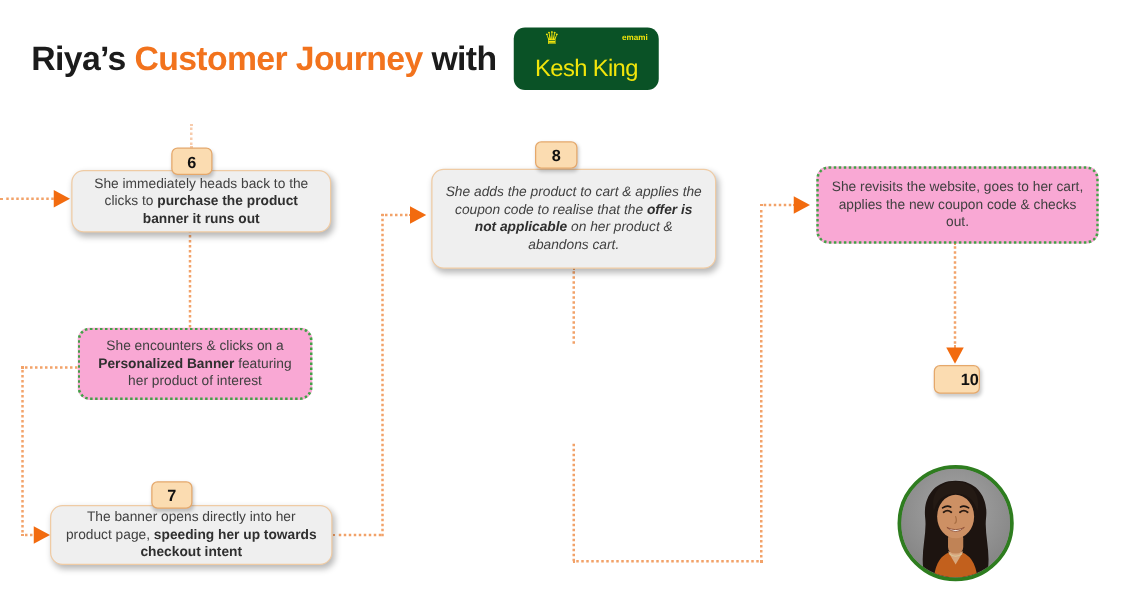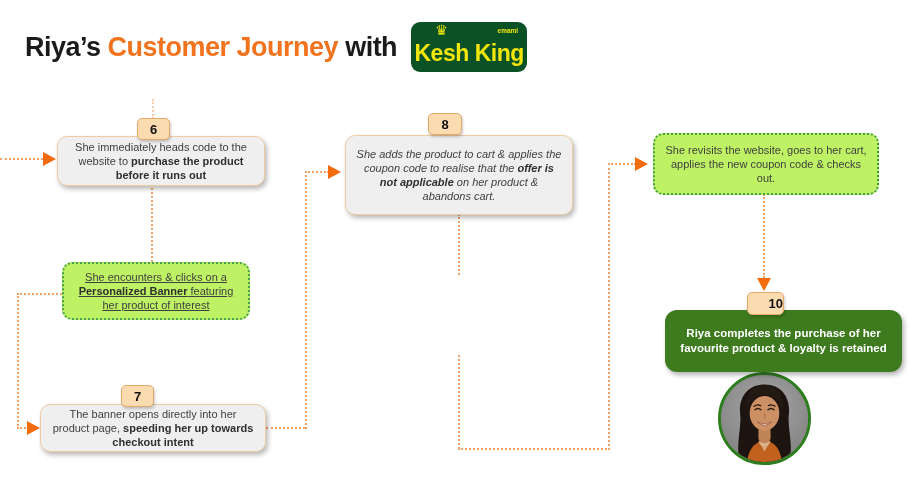--- a/index.html
+++ b/index.html
@@ -5,37 +5,37 @@
   html,body{margin:0;padding:0;background:#ffffff;}
   body{font-family:"Liberation Sans", sans-serif;}
   .stage{position:relative;width:913px;height:477px;background:#ffffff;overflow:hidden;}
 
   
   .title-row{position:absolute;left:25px;top:22px;display:flex;align-items:center;gap:14px;}
   .title{font-size:27px;font-weight:bold;color:#1b1b1b;letter-spacing:-0.5px;white-space:nowrap;}
   .title .hl{color:#F2731D;}
   .logo{position:relative;width:116px;height:50px;background:#0A5226;border-radius:9px;
         display:flex;align-items:flex-end;justify-content:center;box-sizing:border-box;padding-bottom:7px;}
-  .logo-brand{color:#F2E50B;font-weight:bold;font-size:23px;letter-spacing:-0.5px;line-height:1;}
+  .logo-brand{color:#F2E50B;font-weight:normal;font-size:19px;letter-spacing:-0.5px;line-height:1;}
   .logo-parent{position:absolute;top:5px;right:9px;color:#F2E50B;font-size:6.5px;font-weight:bold;}
   .logo-crown{position:absolute;top:1px;left:24px;color:#F2E50B;font-size:14px;line-height:1;}
 
   
   .dot-h{position:absolute;height:0;border-top:2px dotted #F2A269;}
   .dot-v{position:absolute;width:0;border-left:2px dotted #F2A269;}
   .faint{opacity:.55;}
   .arr-r{position:absolute;width:0;height:0;border-top:7px solid transparent;border-bottom:7px solid transparent;border-left:13px solid #F26B0F;}
   .arr-d{position:absolute;width:0;height:0;border-left:7px solid transparent;border-right:7px solid transparent;border-top:13px solid #F26B0F;}
 
   
   .node{position:absolute;box-sizing:border-box;display:flex;align-items:center;justify-content:center;
         text-align:center;font-size:11px;line-height:1.28;color:#404040;padding:6px 9px;}
   .node p{margin:0;}
   .gray-box{background:#EFEFEF;border:1px solid #EFCBA4;border-radius:10px;box-shadow:2px 3px 5px rgba(0,0,0,.28);}
-  .green-box{background:#bef264;border:2px dotted #43A047;border-radius:10px;}
+  .green-box{background:#f9a8d4;border:2px dotted #43A047;border-radius:10px;}
   .dark-box{background:#3D7B1E;border-radius:12px;box-shadow:2px 3px 5px rgba(0,0,0,.3);
             color:#ffffff;font-weight:bold;font-size:11.5px;}
   .badge{position:absolute;box-sizing:border-box;background:#FBDCB1;border:1.5px solid #E5A86B;border-radius:5px;
          display:flex;align-items:center;justify-content:center;font-weight:bold;font-size:13px;color:#111;
          box-shadow:1px 2px 3px rgba(0,0,0,.2);z-index:3;}
   .node b{color:#2f2f2f;}
 
   
   .avatar{position:absolute;left:718px;top:372px;width:93px;height:93px;border-radius:50%;
           border:3px solid #2E7D1F;overflow:hidden;box-sizing:border-box;background:#8f8f8f;}
@@ -79,24 +79,24 @@
   <div class="dot-h" style="left:608px;top:163px;width:28px;"></div>
   <div class="arr-r" style="left:635px;top:157px;"></div>
 
   <div class="dot-v" style="left:763px;top:194px;height:84px;"></div>
   <div class="arr-d" style="left:757px;top:278px;"></div>
 
   <div class="badge" style="left:137px;top:118px;width:33px;height:22px;">
     <span>6</span>
   </div>
   <div class="node gray-box" style="left:57px;top:136px;width:208px;height:50px;z-index:2;">
-    <p><span>She immediately heads code to the website to </span><b>purchase the product before it runs out</b><span></span></p>
+    <p><span>She immediately heads back to the clicks to </span><b>purchase the product banner it runs out</b><span></span></p>
   </div>
 
-  <div class="node green-box" style="left:62px;top:262px;width:188px;height:58px;text-decoration:underline;">
+  <div class="node green-box" style="left:62px;top:262px;width:188px;height:58px;">
     <p><span>She encounters &amp; clicks on a </span><b>Personalized Banner</b><span> featuring her product of interest</span></p>
   </div>
 
   <div class="badge" style="left:121px;top:385px;width:33px;height:22px;">
     <span>7</span>
   </div>
   <div class="node gray-box" style="left:40px;top:404px;width:226px;height:48px;z-index:2;">
     <p><span>The banner opens directly into her product page, </span><b>speeding her up towards checkout intent</b><span></span></p>
   </div>
 
@@ -107,23 +107,20 @@
     <p><span>She adds the product to cart &amp; applies the coupon code to realise that the </span><b>offer is not applicable</b><span> on her product &amp; abandons cart.</span></p>
   </div>
 
 
   <div class="node green-box" style="left:653px;top:133px;width:226px;height:62px;">
     <p>She revisits the website, goes to her cart, applies the new coupon code &amp; checks out.</p>
   </div>
 
   <div class="badge" style="left:747px;top:292px;width:37px;height:23px;justify-content:flex-end;">
     <span>10</span>
-  </div>
-  <div class="node dark-box" style="left:665px;top:310px;width:237px;height:62px;z-index:2;">
-    <p>Riya completes the purchase of her favourite product &amp; loyalty is retained</p>
   </div>
 
   <div class="avatar">
     <svg viewBox="0 0 100 100">
       <defs>
         <radialGradient id="bgg" cx="50%" cy="38%" r="75%">
           <stop offset="0%" stop-color="#a7a7a7"></stop>
           <stop offset="100%" stop-color="#7d7d7d"></stop>
         </radialGradient>
       </defs>

